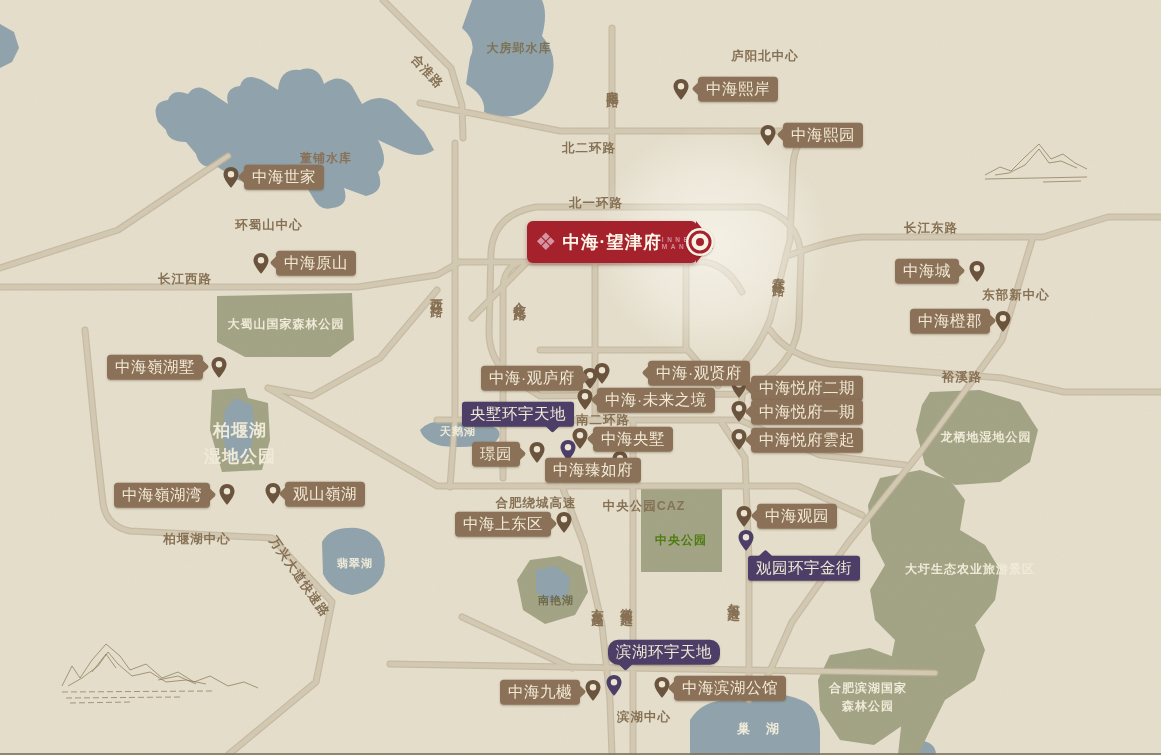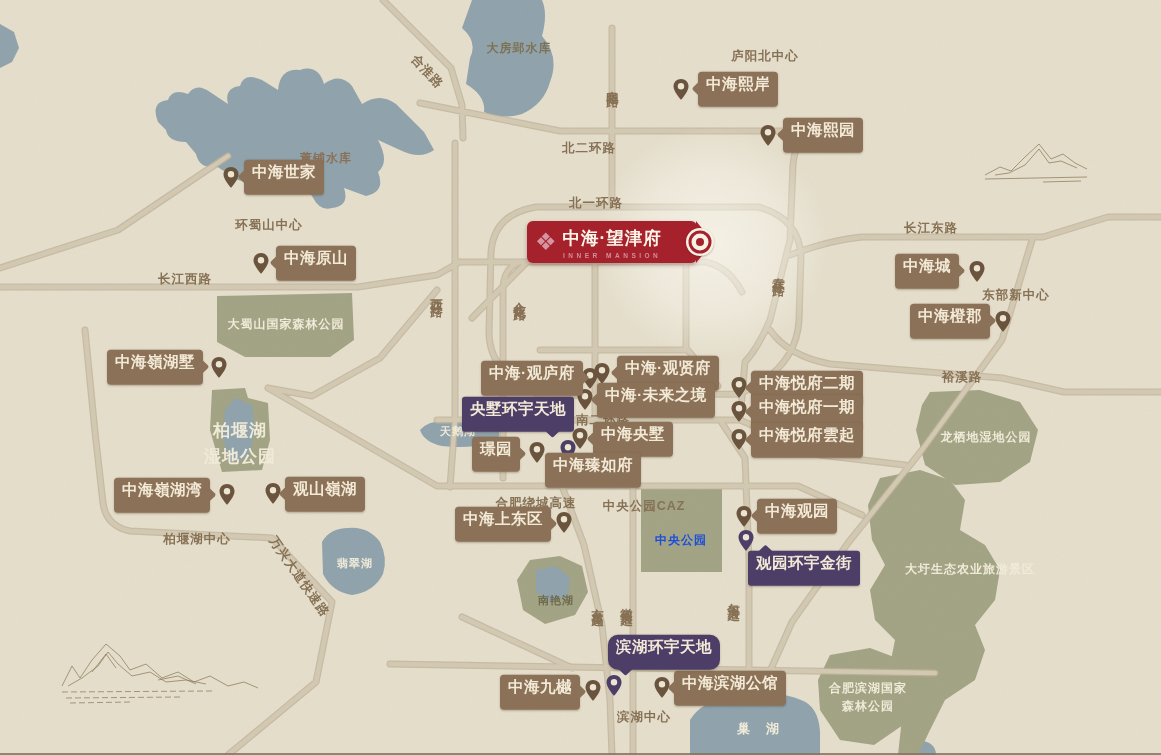--- a/index.html
+++ b/index.html
@@ -11,21 +11,21 @@
   .map{position:relative;width:1161px;height:755px;overflow:hidden;background:var(--bg);
        font-family:"Liberation Sans","DejaVu Sans",sans-serif;}
   .map svg.base{position:absolute;left:0;top:0;}
   .road-case{fill:none;stroke:var(--roadcase);stroke-width:7;stroke-linecap:round;stroke-linejoin:round;opacity:.8;}
   .road-fill{fill:none;stroke:var(--roadfill);stroke-width:4.5;stroke-linecap:round;stroke-linejoin:round;}
   .sketch{fill:none;stroke:#8d7c5a;stroke-width:.9;opacity:.85;}
   .glow{position:absolute;width:230px;height:230px;border-radius:50%;
         background:radial-gradient(circle,rgba(255,253,246,.65) 0%,rgba(255,253,246,.35) 45%,rgba(255,253,246,0) 72%);}
   .grain{position:absolute;left:0;top:0;pointer-events:none;opacity:.05;}
   .tag{position:absolute;transform:translateY(-50%);background:var(--tag-brown);color:var(--tagtext);
-       font-size:15.5px;font-weight:700;line-height:1;letter-spacing:.5px;padding:4px 8px 15px;border-radius:4px;
+       font-size:15.5px;font-weight:400;line-height:1;letter-spacing:.5px;padding:4px 8px 5px;border-radius:4px;
        white-space:nowrap;z-index:30;box-shadow:0 1px 2px rgba(80,60,35,.3);}
   .tag::before,.tag::after{content:"";position:absolute;width:11px;height:11px;background:var(--tag-brown);
        border-radius:2px;display:none;}
   .tag.arrow-left::before{display:block;left:-4px;top:50%;transform:translateY(-50%) rotate(45deg);}
   .tag.arrow-right::after{display:block;right:-4px;top:50%;transform:translateY(-50%) rotate(45deg);}
   .tag.purple{background:var(--tag-purple);border-radius:3px;}
   .tag.purple::before,.tag.purple::after{background:var(--tag-purple);}
   .tag.tail-br::after{display:block;right:16px;bottom:-4px;transform:rotate(45deg);}
   .tag.tail-bl::after{display:block;left:12px;bottom:-4px;transform:rotate(45deg);}
   .tag.tail-tl::before{display:block;left:12px;top:-4px;transform:rotate(45deg);}
@@ -33,21 +33,21 @@
   .road-label{position:absolute;color:var(--roadtext);font-size:12.5px;font-weight:700;white-space:nowrap;
        transform:translate(-50%,-50%);z-index:10;letter-spacing:1px;}
   .road-label.v{writing-mode:vertical-rl;letter-spacing:2px;}
   .area-label{position:absolute;font-size:12.5px;font-weight:700;white-space:pre-line;text-align:center;
        transform:translate(-50%,-50%);z-index:9;letter-spacing:1px;line-height:1.5;}
   .banner{position:absolute;left:527px;top:221px;width:170px;height:42px;background:var(--red);
        border-radius:6px;display:flex;align-items:center;z-index:40;box-shadow:0 2px 4px rgba(90,30,30,.35);}
   .banner-arrow{position:absolute;right:-16px;top:50%;transform:translateY(-50%);width:0;height:0;
        border-top:21px solid transparent;border-bottom:21px solid transparent;border-left:17px solid var(--red);}
   .banner-logo{color:#d495a0;font-size:24px;margin:0 6px 0 8px;line-height:1;}
-  .banner-text{display:flex;flex-direction:column;align-items:center;}
+  .banner-text{display:flex;flex-direction:row;align-items:center;}
   .banner-title{color:#fdf5e8;font-size:17.5px;font-weight:700;letter-spacing:1px;white-space:nowrap;}
   .banner-subtitle{color:#d08f9b;font-size:6.5px;font-weight:700;letter-spacing:3.5px;margin-top:2px;}
   .target{position:absolute;left:700px;top:242px;transform:translate(-50%,-50%);z-index:41;width:28px;height:28px;}
   .target-ring{position:absolute;left:50%;top:50%;transform:translate(-50%,-50%);width:28px;height:28px;
        border-radius:50%;background:#f6f1e3;box-shadow:0 1px 2px rgba(90,30,30,.3);}
   .target-ring2{position:absolute;left:50%;top:50%;transform:translate(-50%,-50%);width:17px;height:17px;
        border-radius:50%;border:3px solid var(--red);background:#f6f1e3;}
   .target-dot{position:absolute;left:50%;top:50%;transform:translate(-50%,-50%);width:8px;height:8px;
        border-radius:50%;background:var(--red);}
   .bottom-line{position:absolute;left:0;right:0;bottom:0;height:2px;background:#80775f;opacity:.85;z-index:50;}
@@ -193,21 +193,21 @@
       <div class="tag arrow-right" style="left: 107px; top: 367px;">中海嶺湖墅</div>
       <div class="pin" style="left: 590px; top: 390px;"><svg width="17" height="23" viewBox="0 0 17 23">
           <path d="M8.5,1 C4.2,1 1,4.2 1,8.4 c0,4.9 7.5,13.4 7.5,13.4 s7.5,-8.5 7.5,-13.4 C16,4.2 12.8,1 8.5,1 Z" fill="#6b543d"></path>
           <circle cx="8.5" cy="8.2" r="3.2" fill="#ece5d2"></circle>
         </svg></div>
       <div class="tag arrow-right" style="left: 481px; top: 378px;">中海·观庐府</div>
       <div class="pin" style="left: 602px; top: 385px;"><svg width="17" height="23" viewBox="0 0 17 23">
           <path d="M8.5,1 C4.2,1 1,4.2 1,8.4 c0,4.9 7.5,13.4 7.5,13.4 s7.5,-8.5 7.5,-13.4 C16,4.2 12.8,1 8.5,1 Z" fill="#6b543d"></path>
           <circle cx="8.5" cy="8.2" r="3.2" fill="#ece5d2"></circle>
         </svg></div>
-      <div class="tag arrow-left" style="left: 617px; top: 373px;">中海·观贤府</div>
+      <div class="tag arrow-left" style="left: 648px; top: 373px;">中海·观贤府</div>
       <div class="pin" style="left: 585px; top: 411px;"><svg width="17" height="23" viewBox="0 0 17 23">
           <path d="M8.5,1 C4.2,1 1,4.2 1,8.4 c0,4.9 7.5,13.4 7.5,13.4 s7.5,-8.5 7.5,-13.4 C16,4.2 12.8,1 8.5,1 Z" fill="#6b543d"></path>
           <circle cx="8.5" cy="8.2" r="3.2" fill="#ece5d2"></circle>
         </svg></div>
       <div class="tag arrow-left" style="left: 597px; top: 400px;">中海·未来之境</div>
       <div class="pin" style="left: 580px; top: 450px;"><svg width="17" height="23" viewBox="0 0 17 23">
           <path d="M8.5,1 C4.2,1 1,4.2 1,8.4 c0,4.9 7.5,13.4 7.5,13.4 s7.5,-8.5 7.5,-13.4 C16,4.2 12.8,1 8.5,1 Z" fill="#6b543d"></path>
           <circle cx="8.5" cy="8.2" r="3.2" fill="#ece5d2"></circle>
         </svg></div>
       <div class="tag arrow-left" style="left: 593px; top: 439px;">中海央墅</div>
@@ -304,21 +304,21 @@
       <div class="road-label" style="left: 197px; top: 539px;">柏堰湖中心</div>
       <div class="road-label" style="left: 644px; top: 717px;">滨湖中心</div>
       <div class="area-label v" style="left: 519px; top: 48px; color: rgb(125, 114, 83); font-size: 12px;">大房郢水库</div>
       <div class="area-label" style="left: 326px; top: 158px; color: rgb(138, 112, 87); font-size: 12px;">董铺水库</div>
       <div class="area-label" style="left: 458px; top: 431px; color: rgb(240, 234, 216); font-size: 11px;">天鹅湖</div>
       <div class="area-label" style="left: 286px; top: 324px; color: rgb(240, 234, 216); font-size: 12px; text-align: center;">大蜀山国家森林公园</div>
       <div class="area-label" style="left: 240px; top: 443px; color: rgb(240, 234, 216); font-size: 17px;">柏堰湖
 湿地公园</div>
       <div class="area-label" style="left: 355px; top: 563px; color: rgb(240, 234, 216); font-size: 11px;">翡翠湖</div>
       <div class="area-label" style="left: 556px; top: 600px; color: rgb(110, 106, 77); font-size: 11px;">南艳湖</div>
-      <div class="area-label" style="left: 681px; top: 540px; color: #1d4ed8; font-size: 12px;">中央公园</div>
+      <div class="area-label" style="left: 681px; top: 540px; color: #4d7c0f; font-size: 12px;">中央公园</div>
       <div class="area-label" style="left: 986px; top: 437px; color: rgb(240, 234, 216); font-size: 12px;">龙栖地湿地公园</div>
       <div class="area-label" style="left: 970px; top: 569px; color: rgb(240, 234, 216); font-size: 12px;">大圩生态农业旅游景区</div>
       <div class="area-label" style="left: 868px; top: 697px; color: rgb(240, 234, 216); font-size: 12px;">合肥滨湖国家
 森林公园</div>
       <div class="area-label" style="left: 766px; top: 729px; color: rgb(240, 234, 216); font-size: 13px; letter-spacing: 16px;">巢湖</div>
     </div>
 
   <div class="banner">
     <span class="banner-logo">❖</span>
     <span class="banner-text">

